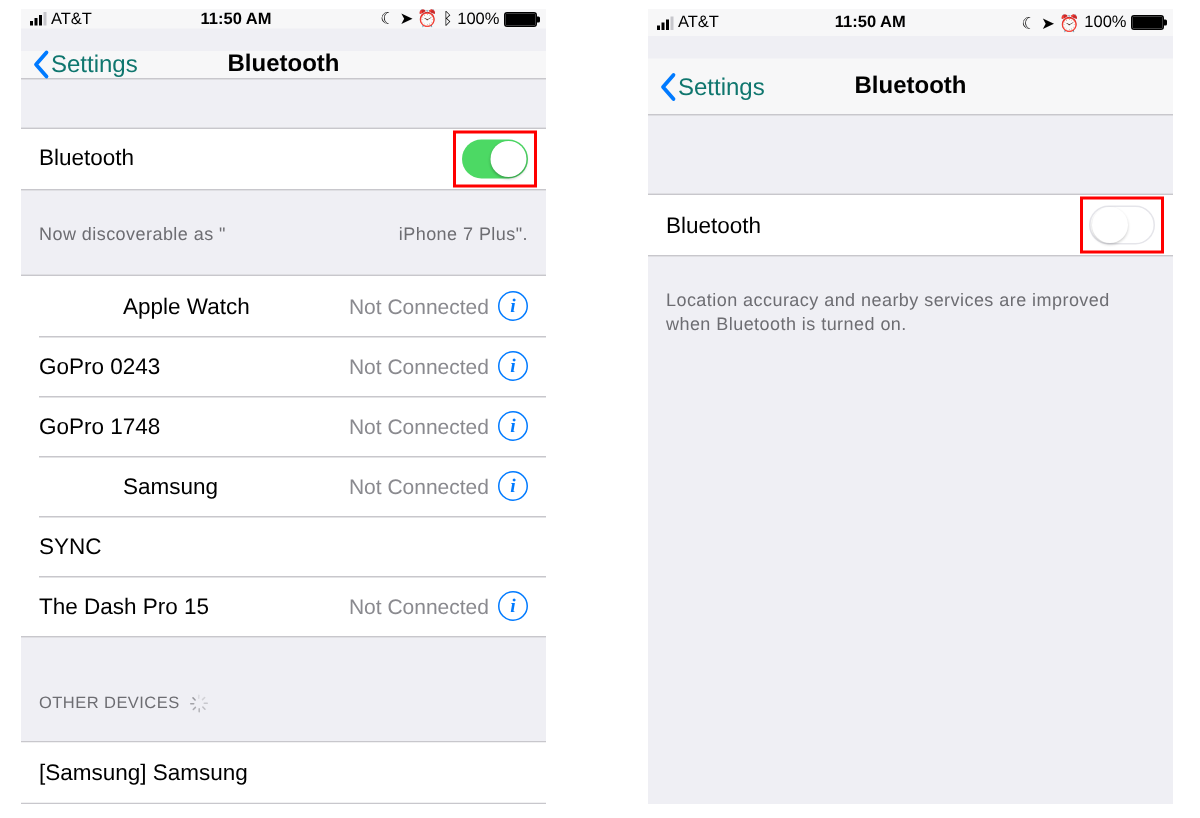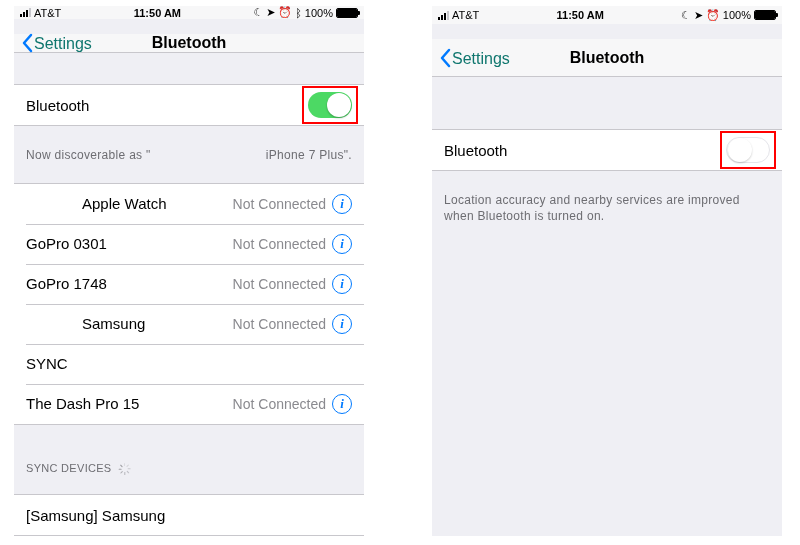--- a/index.html
+++ b/index.html
@@ -183,21 +183,21 @@
 
   <div class="list" id="left-devices">
       <div class="row">
         <span class="label indent">Apple Watch</span>
         <span class="status">
           <span>Not Connected</span>
           <span class="info-icon">i</span>
         </span>
       </div>
       <div class="row">
-        <span class="label">GoPro 0301</span>
+        <span class="label">GoPro 0243</span>
         <span class="status">
           <span>Not Connected</span>
           <span class="info-icon">i</span>
         </span>
       </div>
       <div class="row">
         <span class="label">GoPro 1748</span>
         <span class="status">
           <span>Not Connected</span>
           <span class="info-icon">i</span>
@@ -219,21 +219,21 @@
         <span class="status">
           <span>Not Connected</span>
           <span class="info-icon">i</span>
         </span>
       </div>
     </div>
 
   <div class="section-spacer"></div>
 
   <div class="group-header">
-    <span>SYNC DEVICES</span>
+    <span>OTHER DEVICES</span>
     <span class="spinner"><span style="transform: rotate(0deg); opacity: 0.2;"></span><span style="transform: rotate(45deg); opacity: 0.3;"></span><span style="transform: rotate(90deg); opacity: 0.4;"></span><span style="transform: rotate(135deg); opacity: 0.5;"></span><span style="transform: rotate(180deg); opacity: 0.6;"></span><span style="transform: rotate(225deg); opacity: 0.7;"></span><span style="transform: rotate(270deg); opacity: 0.8;"></span><span style="transform: rotate(315deg); opacity: 0.9;"></span></span>
   </div>
 
   <div class="list" id="left-other">
       <div class="row">
         <span class="label">[Samsung] Samsung</span>
       </div>
     </div>
 
 </div>

